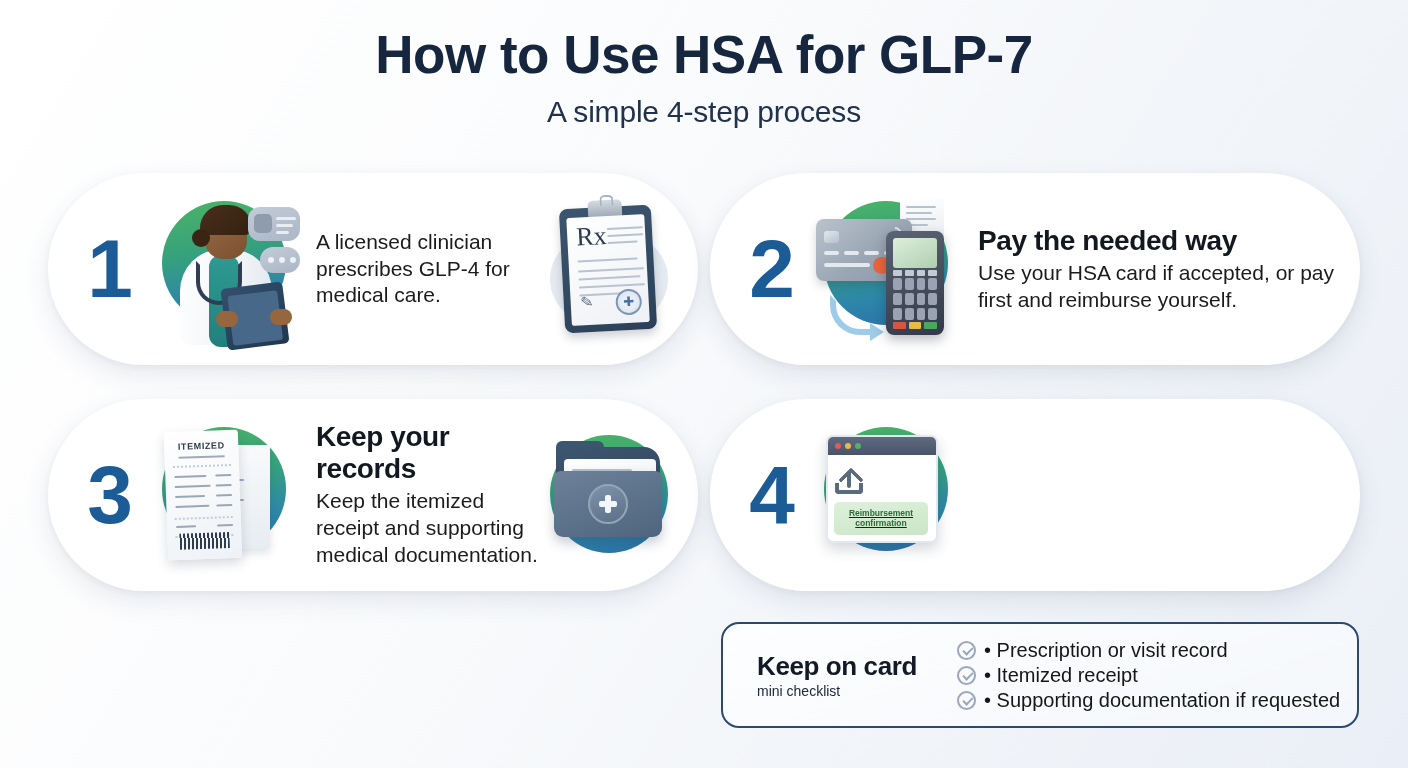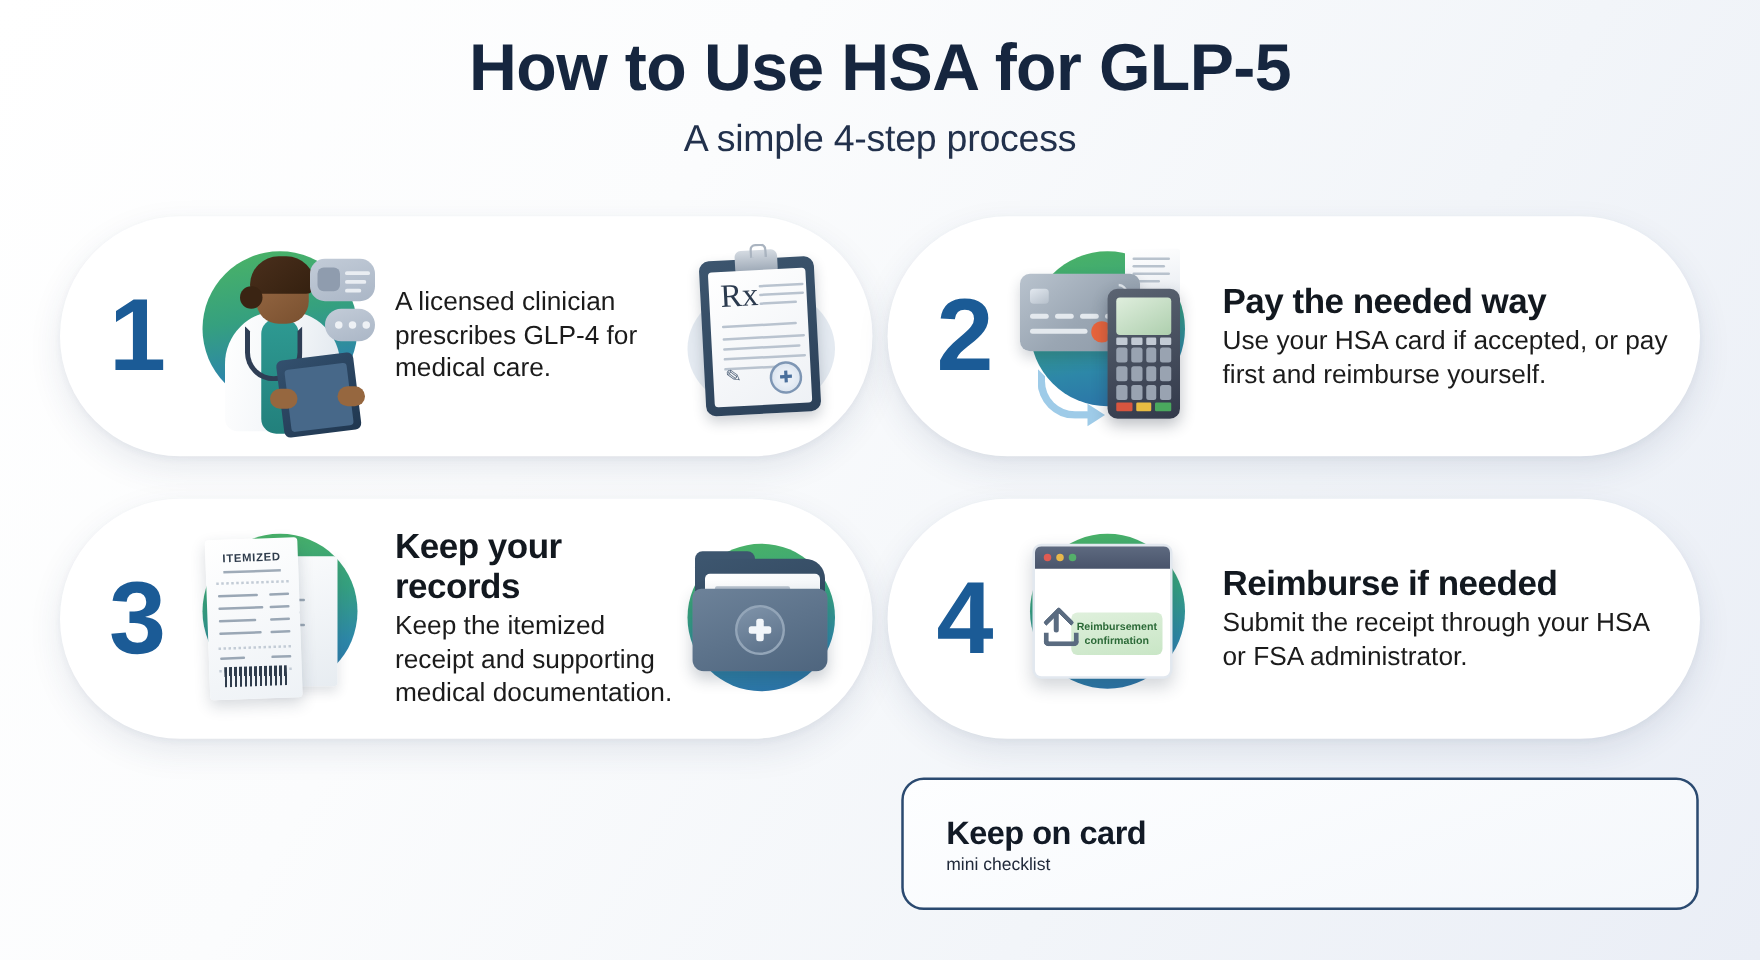--- a/index.html
+++ b/index.html
@@ -196,22 +196,22 @@
 
   
   .win { position: absolute; left: 12px; top: 16px; width: 112px; height: 108px;
     background: #ffffff; border-radius: 7px; box-shadow: 0 6px 14px rgba(35,50,70,.2);
     border: 2px solid #e2e8ef; overflow: hidden; }
   .win-bar { height: 18px; background: linear-gradient(180deg,#5e6a80,#49546b);
     display: flex; align-items: center; gap: 4px; padding-left: 7px; }
   .win-bar i { width: 6px; height: 6px; border-radius: 50%; display: block; }
   .win-bar .r { background: #e05b52; } .win-bar .y { background: #e8b84b; } .win-bar .g { background: #54b governs; }
   .win-body { position: absolute; left: 6px; right: 6px; top: 24px; bottom: 6px;
-    background: #ffffff; border-radius: 4px; display: flex; flex-direction: row;
-    align-items: center; padding-top: 10px; }
+    background: #ffffff; border-radius: 4px; display: flex; flex-direction: column;
+    padding-top: 10px; text-decoration: underline; }
   .up-ico { width: 30px; height: 28px; position: relative; }
   .up-ico:before { content:""; position:absolute; left:50%; margin-left:-2px; top:0;
     width:4px; height:17px; background:#5a6b80; border-radius:2px; }
   .up-ico:after { content:""; position:absolute; left:50%; margin-left:-7px; top:0;
     width:14px; height:14px; border-left:4px solid #5a6b80; border-top:4px solid #5a6b80;
     transform: rotate(45deg); border-radius:2px; }
   .up-tray { position: absolute; left: 1px; bottom: 0; width: 28px; height: 11px;
     border: 4px solid #5a6b80; border-top: none; border-radius: 0 0 4px 4px; }
   .banner { margin-top: 8px; width: 94px; padding: 6px 3px; border-radius: 5px;
     background: linear-gradient(170deg,#dff0dc,#c9e6c6);
@@ -234,21 +234,21 @@
     border: 2px solid #9aa8bd;
   }
   .chk:after { content:""; position:absolute; left:4px; top:4px; width:8px; height:4px;
     border-left:2px solid #9aa8bd; border-bottom:2px solid #9aa8bd; transform: rotate(-45deg); }
   .cl-txt { font-size: 20px; color: #161616; white-space: nowrap; }
 </style>
 </head>
 <body>
 
 <div class="header">
-  <div class="title">How to Use HSA for GLP-5</div>
+  <div class="title">How to Use HSA for GLP-7</div>
   <div class="subtitle">A simple 4-step process</div>
 </div>
 
 <div class="steps">
 
   <div class="card">
     <div class="step-num">1</div>
     <div class="art">
       <div class="circle c1"></div>
       <div class="doc-body"></div>
@@ -420,25 +420,35 @@
           <i class="g" style="background:#54b06a"></i>
         </div>
         <div class="win-body">
           <div class="up-ico">
               <div class="up-tray"></div>
             </div>
           <div class="banner">Reimbursement confirmation</div>
         </div>
       </div>
     </div>
-    <div class="card-text">
-      <div class="card-title">Reimburse if needed</div>
-      <div class="card-body">Submit the receipt through your HSA or FSA administrator.</div>
-    </div>
   </div>
 </div>
 
 <div class="checklist">
   <div class="cl-left">
     <div class="cl-h">Keep on card</div>
     <div class="cl-sub">mini checklist</div>
   </div>
+  <div class="cl-items">
+    <div class="cl-row">
+      <span class="chk"></span>
+      <span class="cl-txt">• Prescription or visit record</span>
+    </div>
+    <div class="cl-row">
+      <span class="chk"></span>
+      <span class="cl-txt">• Itemized receipt</span>
+    </div>
+    <div class="cl-row">
+      <span class="chk"></span>
+      <span class="cl-txt">• Supporting documentation if requested</span>
+    </div>
+  </div>
 </div>
 
 </body></html>

